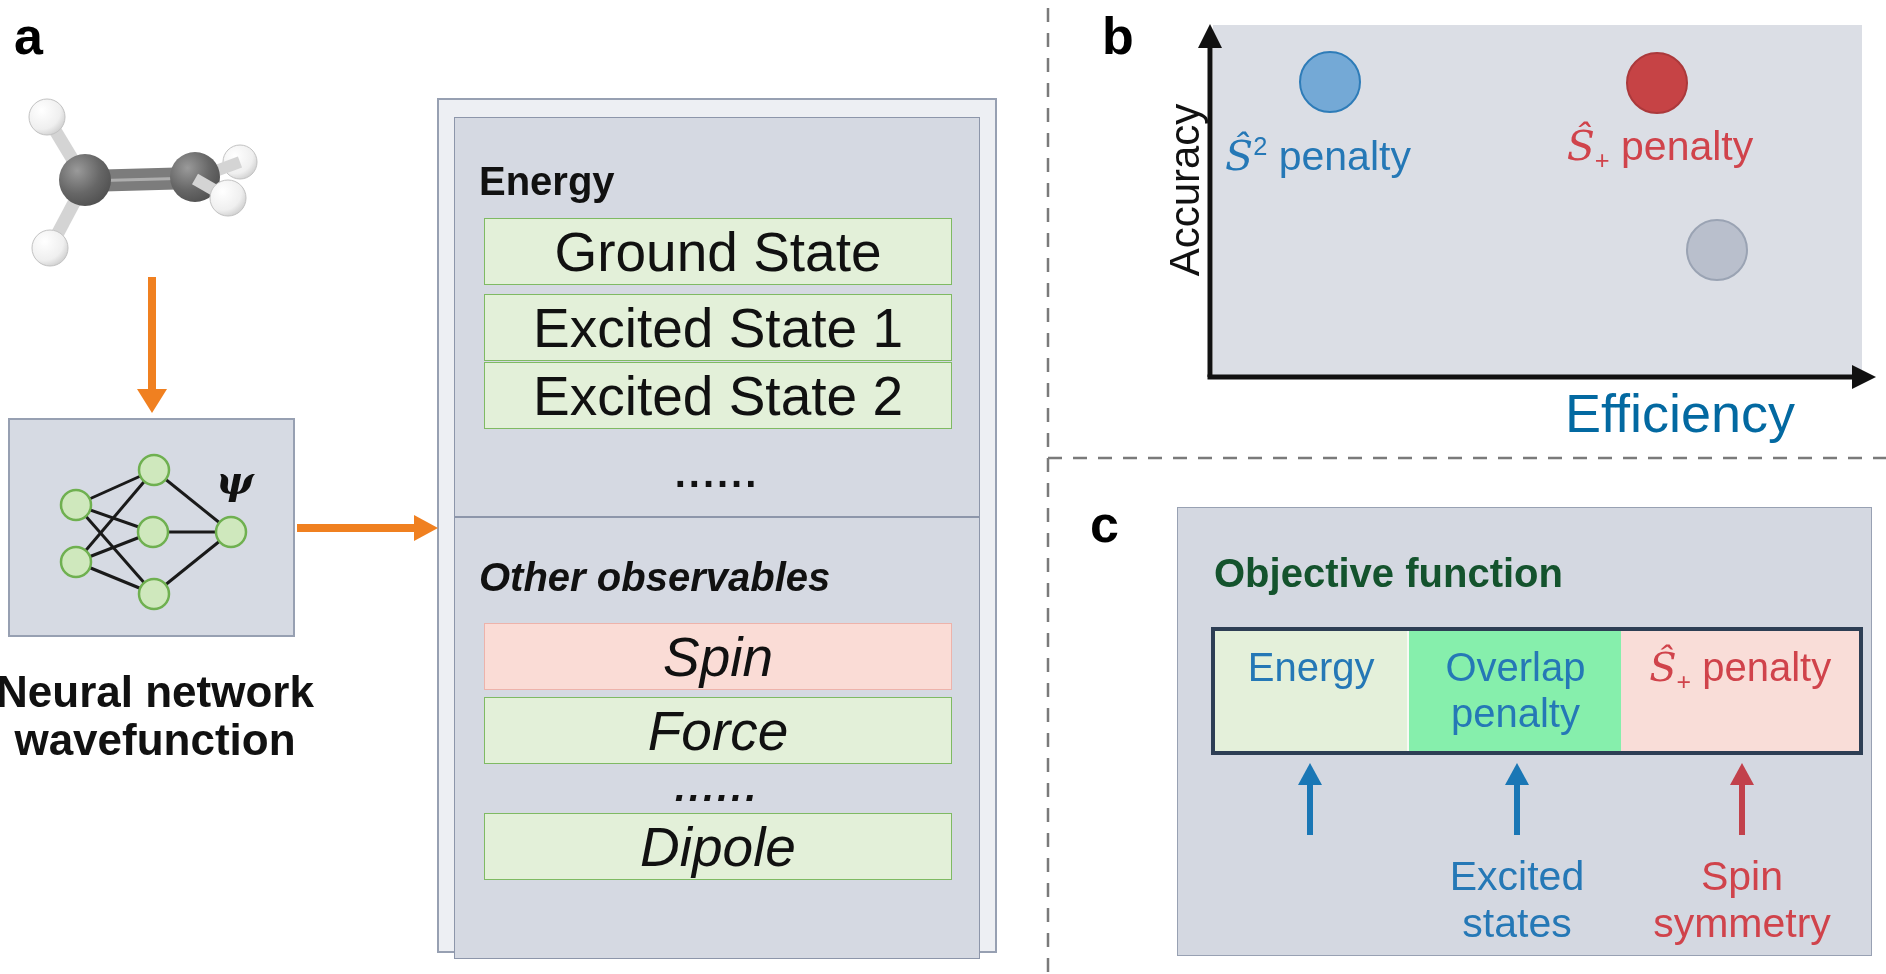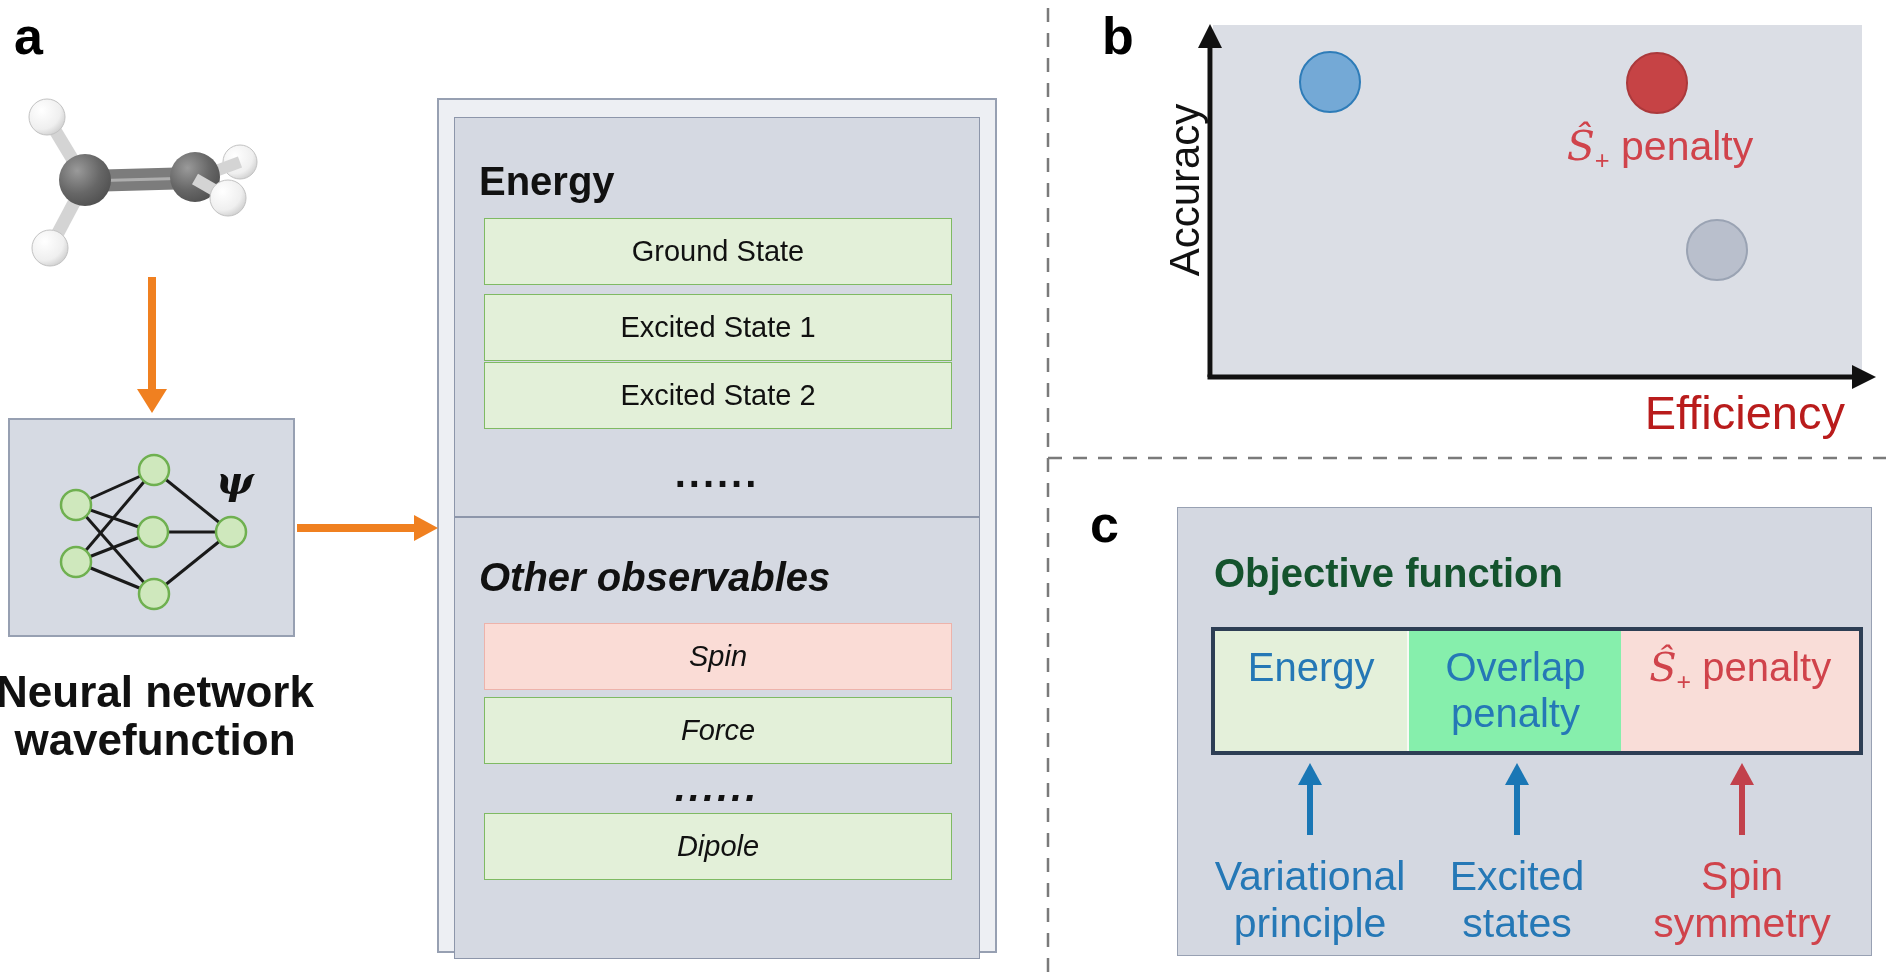--- a/index.html
+++ b/index.html
@@ -31,35 +31,35 @@
   .inner-box {
     position:absolute; left:15px; width:526px;
     background:#d5d9e2; border:1px solid #8d96aa; box-sizing:border-box;
   }
   .inner-box.energy { top:17px; height:400px; }
   .inner-box.observ { top:417px; height:442px;font-style:italic; }
   .box-heading { position:absolute; left:24px; font-weight:700; font-size:40px; line-height:46px; color:#111; }
   .row {
     position:absolute; left:29px; width:468px; height:67px;
     display:flex; align-items:center; justify-content:center;
-    font-size:29px; color:#111; box-sizing:border-box;
+    font-size:55px; color:#111; box-sizing:border-box;
   }
   .row.green { background:#e3f0d9; border:1px solid #7fba63; }
   .row.pink  { background:#fadcd6; border:1px solid #edb3ab; }
   .dots { position:absolute; left:0; width:100%; text-align:center;
           font-size:40px; font-weight:700; letter-spacing:3px; color:#111; }
 
   
   .plot-b { position:absolute; left:1213px; top:25px; width:649px; height:352px; background:#dbdee5; }
   .axis-label-y {
     position:absolute; left:1085px; top:166px; width:200px; height:48px;
     transform:rotate(-90deg); text-align:center; font-size:42px; line-height:48px; color:#111;
   }
-  .axis-label-x { position:absolute; left:1565px; top:390px; width:280px; text-align:right;
-                  font-size:47px; line-height:46px; color:#b91c1c; }
+  .axis-label-x { position:absolute; left:1565px; top:390px; width:280px; text-align:left;
+                  font-size:54px; line-height:46px; color:#0369a1; }
   .dot { position:absolute; width:62px; height:62px; border-radius:50%; box-sizing:border-box; }
   .dot.blue { left:1299px; top:51px;  background:#74a9d6; border:2.5px solid #2e7cb8; }
   .dot.red  { left:1626px; top:52px;  background:#c64345; border:2.5px solid #ab393b; }
   .dot.grey { left:1686px; top:219px; background:#b9bfcc; border:2.5px solid #9aa3b3; }
   .dot-label { position:absolute; width:280px; text-align:center; font-size:41px; line-height:48px; }
   .dot-label.blue { left:1178px; top:122px; color:#2578b6; }
   .dot-label.red  { left:1520px; top:122px; color:#d0434b; }
   .dot-label.dark { left:1572px; top:283px; color:#111; width:300px; }
 
   .mi { font-family:"DejaVu Serif", serif; font-style:italic; }
@@ -189,20 +189,23 @@
 
   <div class="panel-letter" style="left:1102px; top:10px;">b</div>
 
   <div class="axis-label-y">Accuracy</div>
   <div class="axis-label-x">Efficiency</div>
 
   <div class="dot blue"></div>
   <div class="dot red"></div>
   <div class="dot grey"></div>
 
+  <div class="dot-label blue">
+    <span class="mi">Ŝ</span><sup>2</sup><span> penalty</span>
+  </div>
   <div class="dot-label red">
     <span class="mi">Ŝ</span><sub>+</sub><span> penalty</span>
   </div>
 
   <div class="panel-letter" style="left:1090px; top:498px;">c</div>
 
   <div class="c-box">
     <div class="c-title">Objective function</div>
 
     <div class="c-bar">
@@ -222,24 +225,20 @@
     </div>
     <div class="up-arrow blue" style="left:327px; top:255px;">
       <div class="head"></div>
         <div class="stem"></div>
     </div>
     <div class="up-arrow red" style="left:552px; top:255px;">
       <div class="head"></div>
         <div class="stem"></div>
     </div>
 
-    <div class="c-lbl blue" style="left:2px;">
-      <div>Variational</div>
-      <div>principle</div>
-    </div>
     <div class="c-lbl blue" style="left:209px;">
       <div>Excited</div>
       <div>states</div>
     </div>
     <div class="c-lbl red" style="left:434px;">
       <div>Spin</div>
       <div>symmetry</div>
     </div>
   </div>
 

